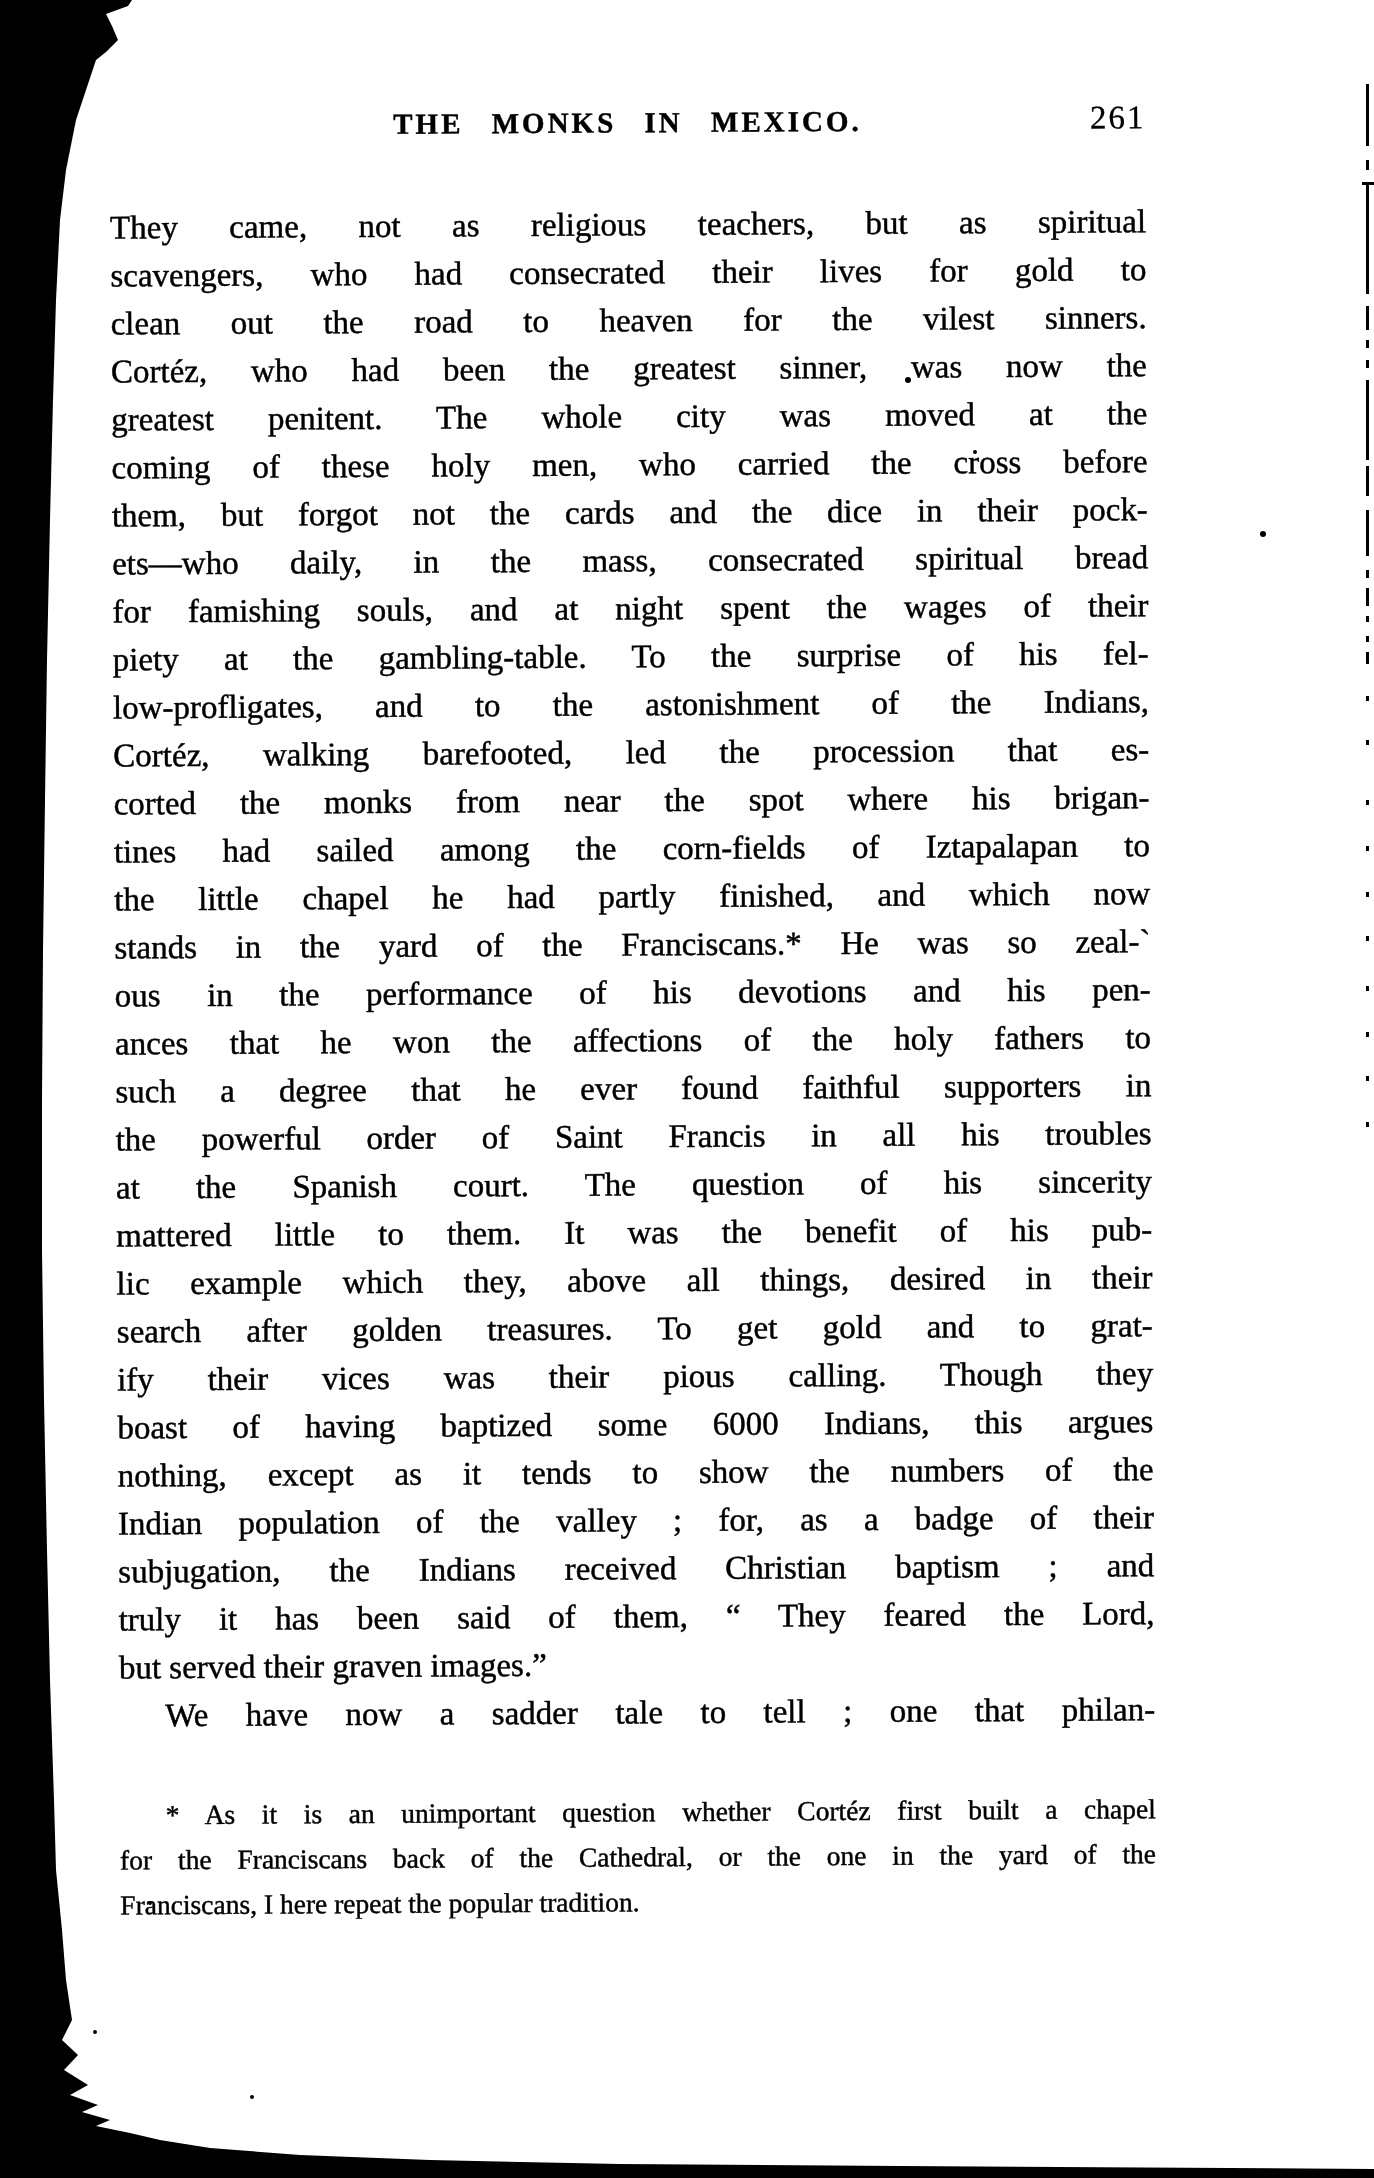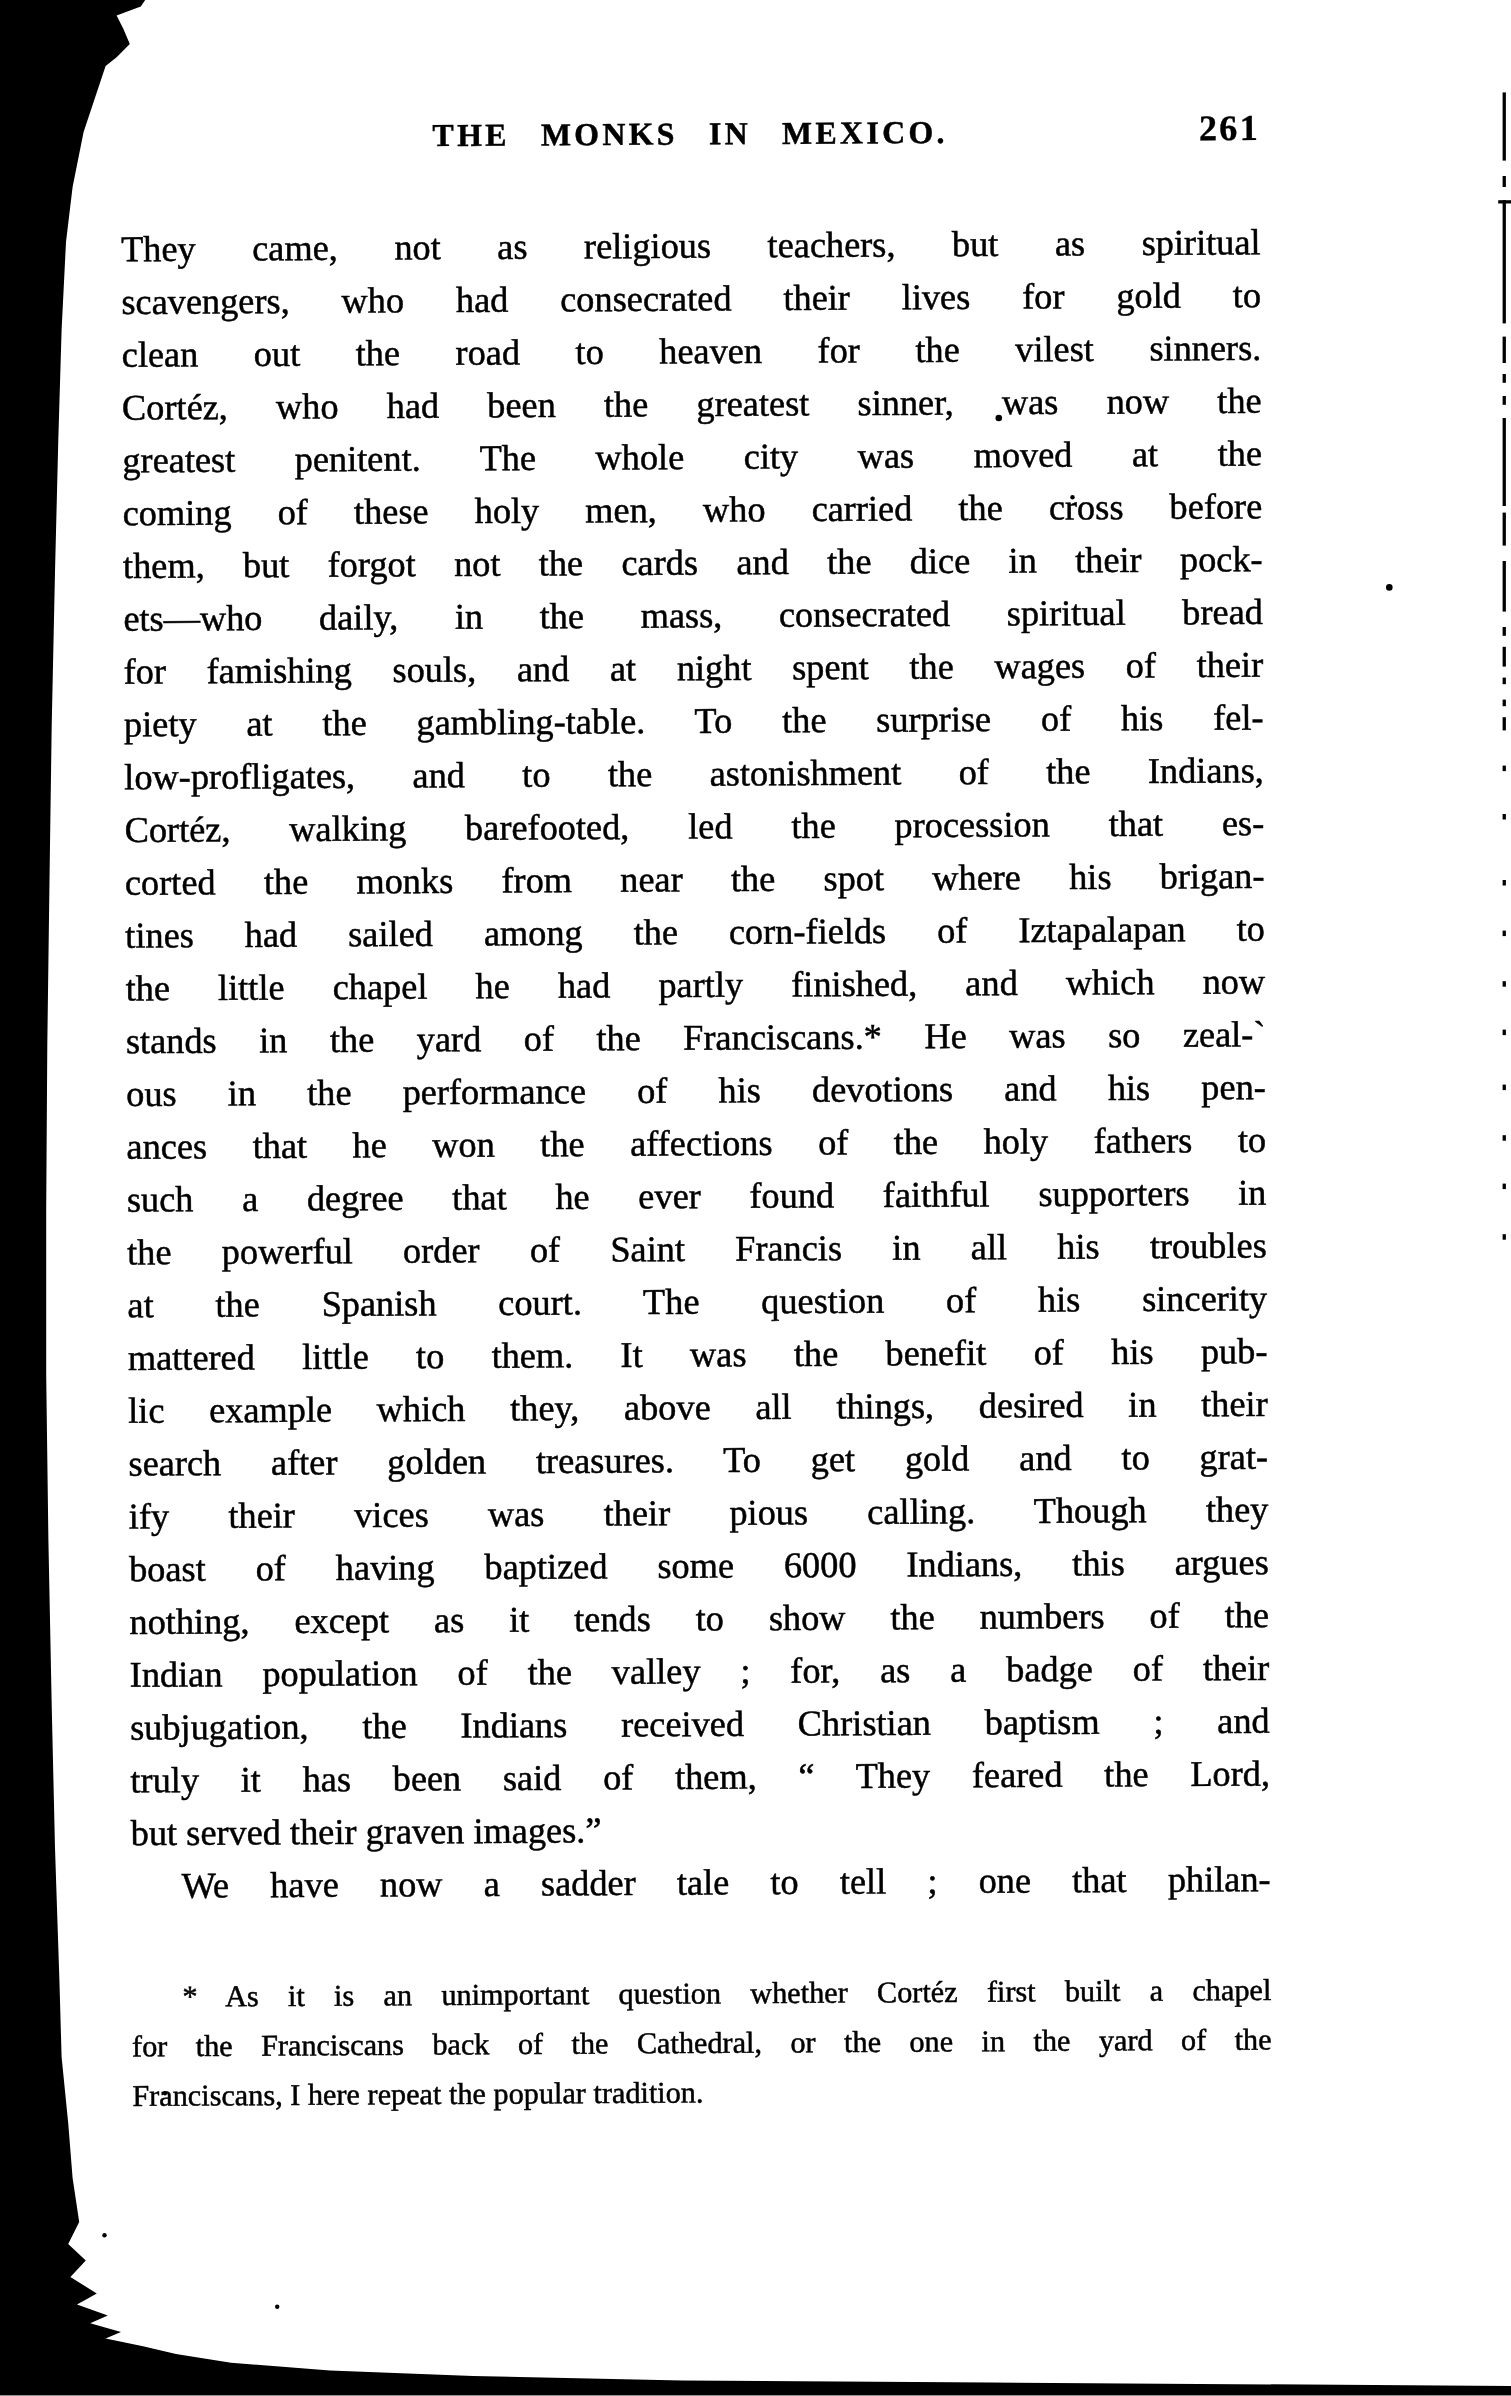--- a/index.html
+++ b/index.html
@@ -11,21 +11,21 @@
   }
   .content{position:absolute;left:0;top:0;width:1374px;height:2178px;
     transform:rotate(-0.35deg);transform-origin:50% 40%;}
   .header-row{position:absolute;top:106px;left:114px;width:1036px;height:46px;}
   .title{
     text-align:center;font-weight:bold;font-size:29px;
     letter-spacing:3px;word-spacing:18px;
     -webkit-text-stroke:0.4px #000;
   }
   .pagenum{
-    position:absolute;right:0;top:-4px;font-size:33px;font-weight:bold;
+    position:absolute;right:0;top:-4px;font-size:33px;font-weight:normal;
     letter-spacing:2px;-webkit-text-stroke:0.3px #000;
   }
   .bodytext{
     position:absolute;top:200px;left:114px;width:1036px;
     font-size:33px;line-height:48px;
     -webkit-text-stroke:0.45px #000;
   }
   .footnote{
     position:absolute;top:1789px;left:114px;width:1036px;
     font-size:27.5px;line-height:45px;

